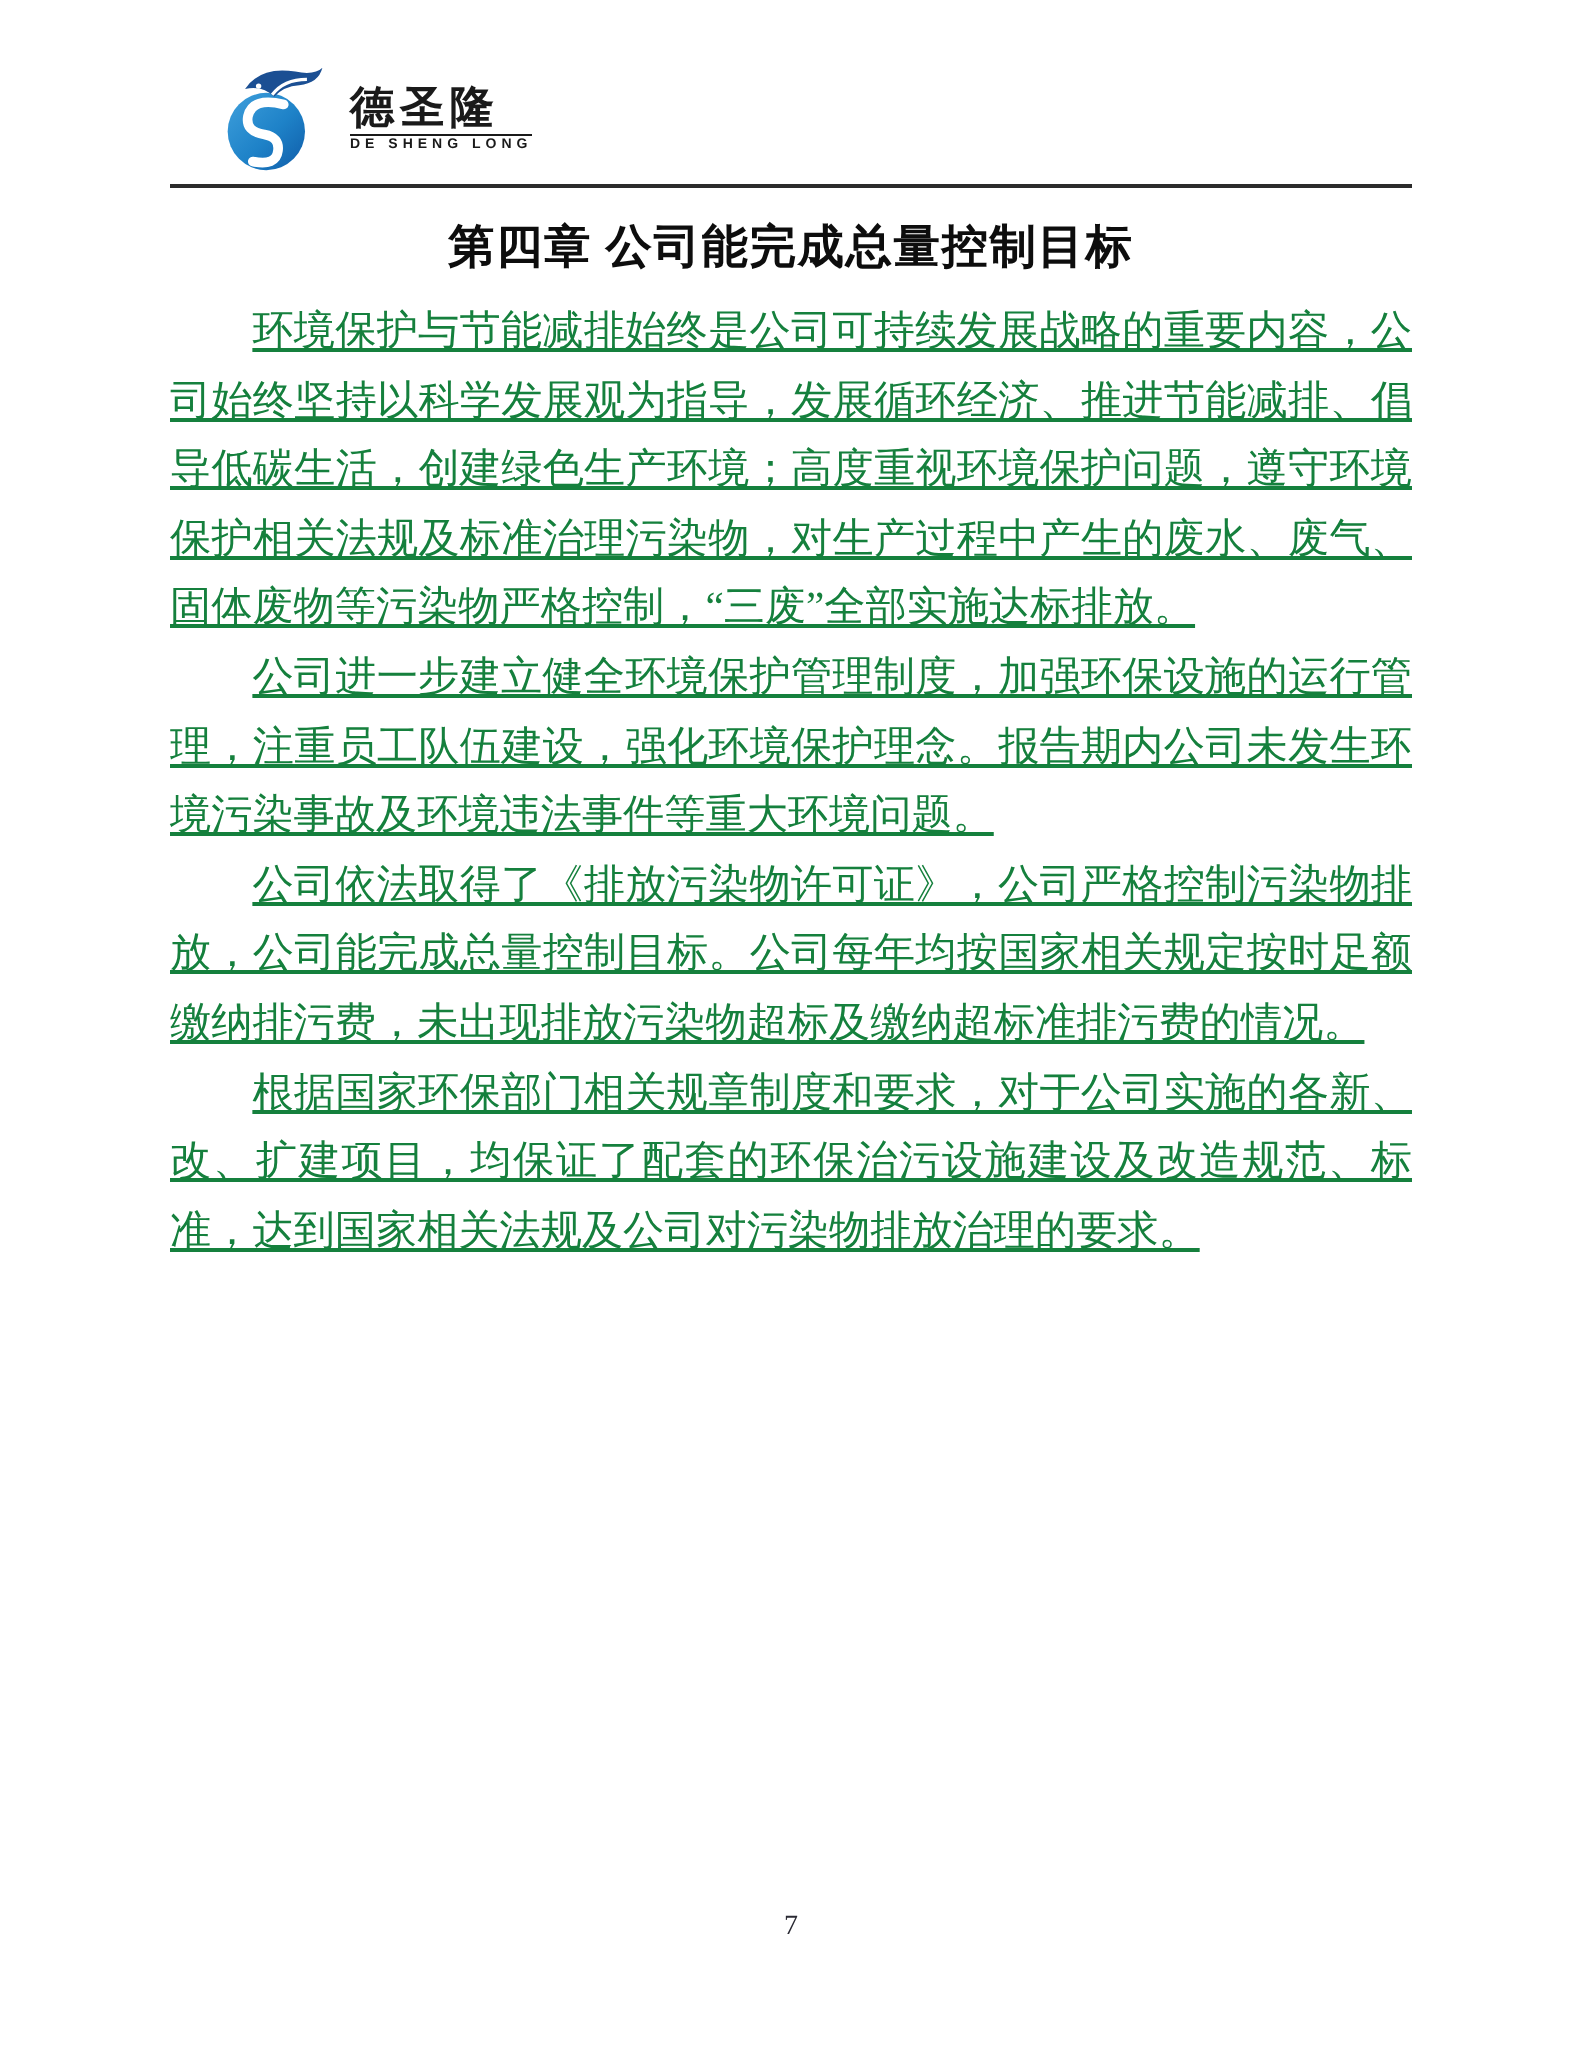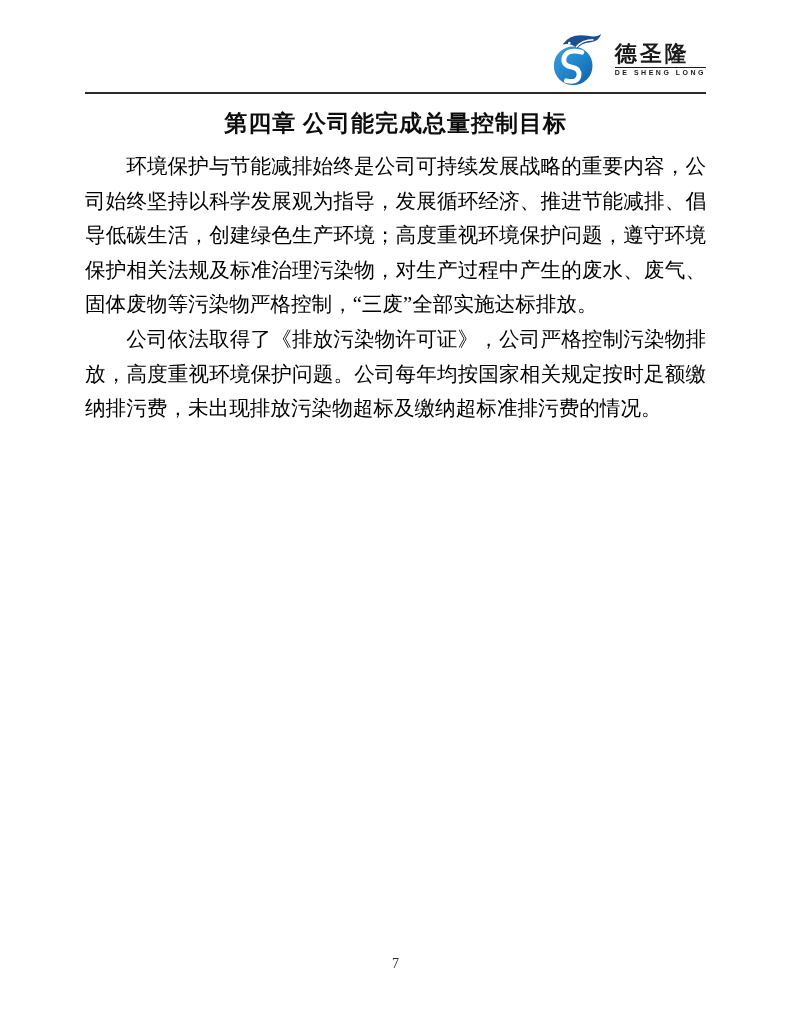--- a/index.html
+++ b/index.html
@@ -23,21 +23,20 @@
     top: 0;
   }
   
   .header {
     display: flex;
     justify-content: space-between;
     align-items: flex-end;
     padding-top: 30px;
     padding-bottom: 4px;
     border-bottom: 2px solid #2b2b2b;
-    flex-direction: column;
   }
   .logo {
     display: flex;
     align-items: center;
     gap: 6px;
     padding-left: 22px;
   }
   .logo-mark { width: 62px; height: 58px; display: block; }
   .logo-text { display: flex; flex-direction: column; justify-content: center; }
   .logo-cn {
@@ -77,22 +76,23 @@
     margin-bottom: 10px;
     color: #0d0d0d;
   }
   
   .body-text p {
     font-size: 20.6px;
     line-height: 34.6px;
     text-align: justify;
     text-justify: inter-ideograph;
     text-indent: 2em;
-    color: #000000;
+    color: #15803d;
     word-break: break-all;
+    text-decoration: underline;
   }
   
   .footer {
     position: absolute;
     left: 0;
     right: 0;
     bottom: 52px;
     text-align: center;
     font-size: 14px;
     color: #2a2a33;
@@ -127,21 +127,23 @@
           <span class="logo-cn">德圣隆</span>
           <span class="logo-en">DE SHENG LONG</span>
         </div>
       </div>
     </div>
 
     <h1 class="doc-title">第四章 公司能完成总量控制目标</h1>
 
     <div class="body-text">
       <p>环境保护与节能减排始终是公司可持续发展战略的重要内容，公司始终坚持以科学发展观为指导，发展循环经济、推进节能减排、倡导低碳生活，创建绿色生产环境；高度重视环境保护问题，遵守环境保护相关法规及标准治理污染物，对生产过程中产生的废水、废气、固体废物等污染物严格控制，“三废”全部实施达标排放。</p>
-      <p>公司依法取得了《排放污染物许可证》，公司严格控制污染物排放，高度重视环境保护问题。公司每年均按国家相关规定按时足额缴纳排污费，未出现排放污染物超标及缴纳超标准排污费的情况。</p>
+      <p>公司进一步建立健全环境保护管理制度，加强环保设施的运行管理，注重员工队伍建设，强化环境保护理念。报告期内公司未发生环境污染事故及环境违法事件等重大环境问题。</p>
+      <p>公司依法取得了《排放污染物许可证》，公司严格控制污染物排放，公司能完成总量控制目标。公司每年均按国家相关规定按时足额缴纳排污费，未出现排放污染物超标及缴纳超标准排污费的情况。</p>
+      <p>根据国家环保部门相关规章制度和要求，对于公司实施的各新、改、扩建项目，均保证了配套的环保治污设施建设及改造规范、标准，达到国家相关法规及公司对污染物排放治理的要求。</p>
     </div>
 
   </div>
 
   <div class="footer">
     <span>7</span>
   </div>
 </div>
 
 </body></html>

